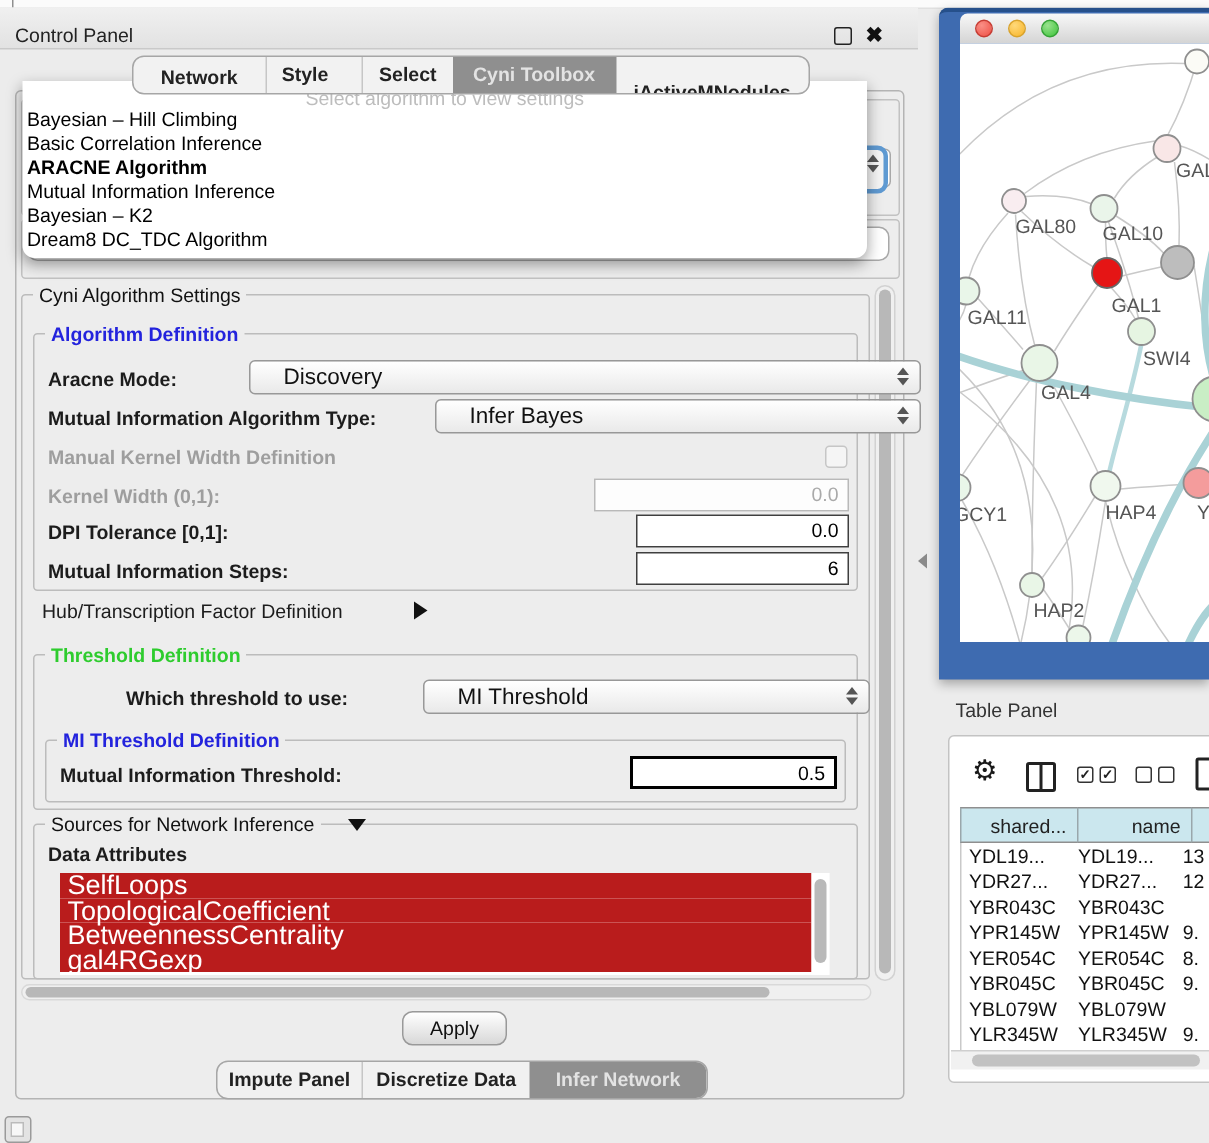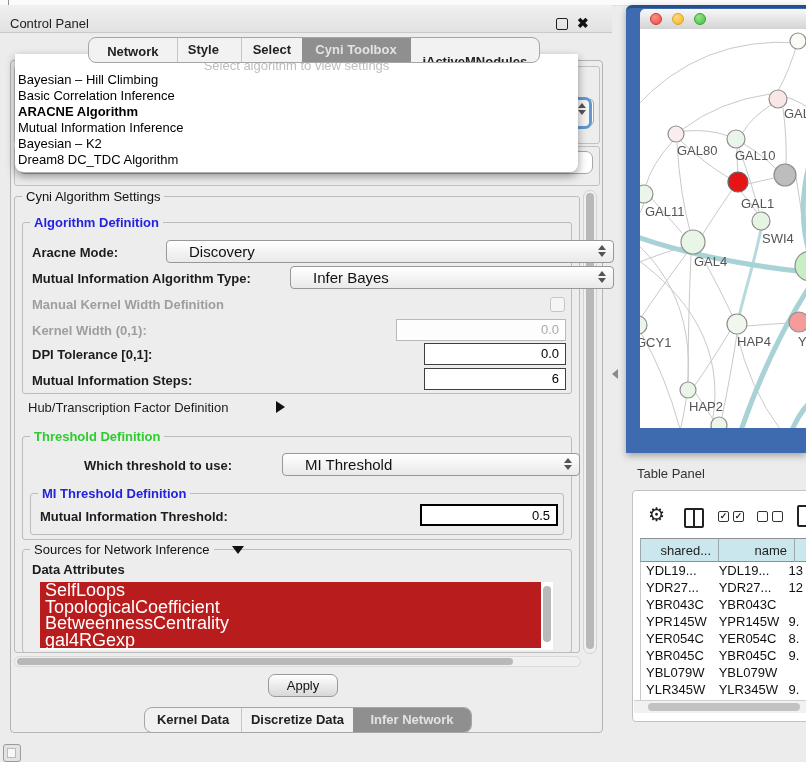--- a/index.html
+++ b/index.html
@@ -247,21 +247,21 @@
       <div class="attr-row">BetweennessCentrality</div>
       <div class="attr-row">gal4RGexp</div>
       <div class="attr-sb">
         <div class="attr-sb-th"></div>
       </div>
     </div>
 
   <div class="abs apply">Apply</div>
 
   <div class="abs btabs">
-    <div class="tab" style="width:96px;">Kernel Data</div>
+    <div class="tab" style="width:96px;">Impute Panel</div>
     <div class="tab" style="width:112px;">Discretize Data</div>
     <div class="tab sel" style="width:118px;">Infer Network</div>
   </div>
 
   <div class="abs splitter"></div>
 
   <div class="abs net-frame"></div>
   <div class="abs net-title">
     <div class="tl red"></div>
     <div class="tl yel"></div>

